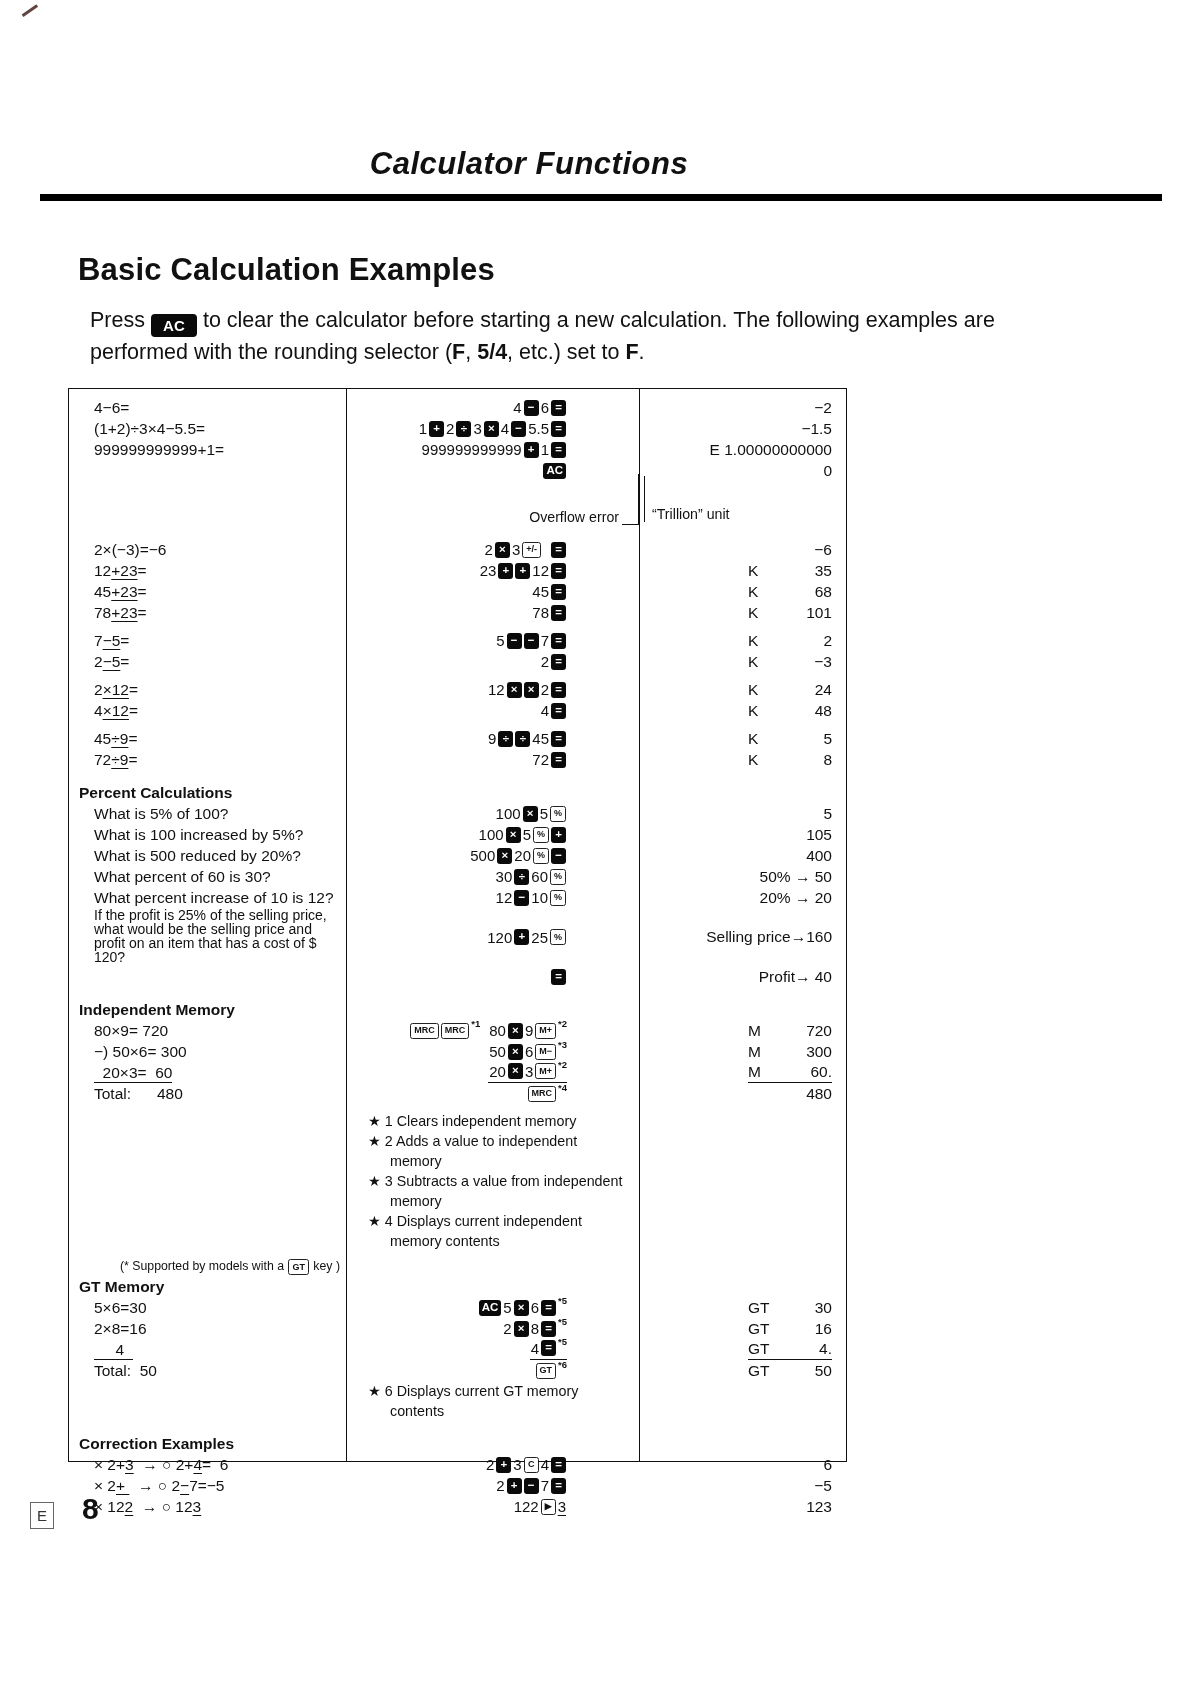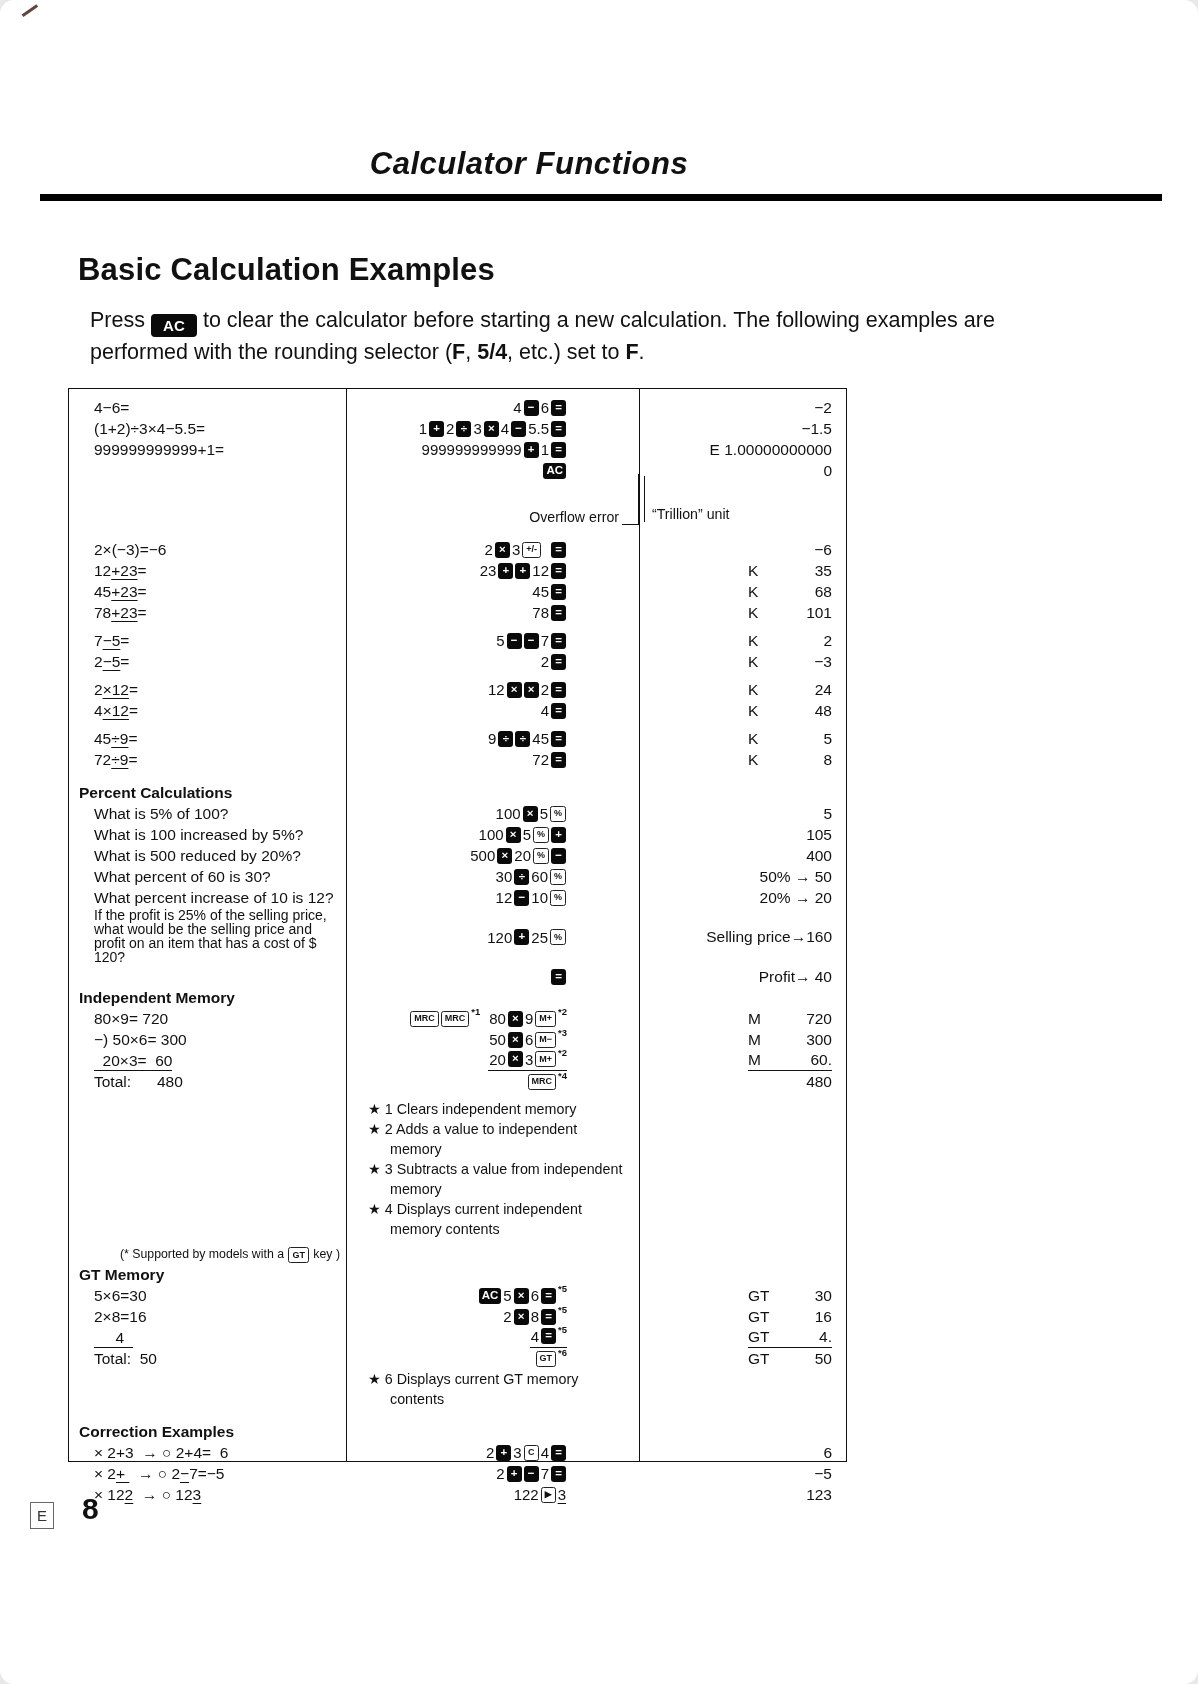--- a/index.html
+++ b/index.html
@@ -1,17 +1,17 @@
 <!DOCTYPE html>
 <html><head>
 <meta charset="utf-8">
 <style>
   html,body{margin:0;padding:0;background:#e8e8e8;}
   .page{position:relative;width:1198px;height:1684px;background:#ffffff;color:#111;
-        font-family:"Liberation Sans", sans-serif;overflow:hidden;border-radius:14px;}
+        font-family:"Liberation Sans", sans-serif;overflow:hidden;}
   .scan-mark{position:absolute;left:18px;top:0;width:18px;height:10px;
         border-bottom:3px solid #3a1510;transform:rotate(-35deg);opacity:.8;}
   .header-title{position:absolute;top:146px;left:0;width:1058px;text-align:center;
         font-size:31px;font-weight:bold;font-style:italic;letter-spacing:.5px;}
   .rule{position:absolute;top:194px;left:40px;width:1122px;height:7px;background:#000;}
   .h1{position:absolute;top:252px;left:78px;font-size:31px;font-weight:bold;letter-spacing:.2px;}
   .intro{position:absolute;top:305px;left:90px;width:945px;font-size:21.5px;line-height:31px;}
   .bold{font-weight:bold;}
   .tablebox{position:absolute;top:388px;left:68px;width:779px;height:1074px;
         border:1.5px solid #111;box-sizing:border-box;}
@@ -428,21 +428,21 @@
             <span class="kin">
               <span class="key ks">=</span>
             </span>
           </div>
           <div class="c3 res">
             <span class="resin">
               <span class="resv">Profit→ 40</span>
             </span>
           </div>
         </div>
-        <div class="trow headrow" style="">
+        <div class="trow headrow" style="margin-top: 12px;">
           <div class="c1"><span class="lh">Independent Memory</span></div>
           <div class="c2"></div>
           <div class="c3"></div>
         </div>
         <div class="trow">
           <div class="c1"><span class="lt"><span class="tx">80×9= 720</span></span></div>
           <div class="c2 keys">
             <span class="kin">
               <span class="key ko">MRC</span>
               <span class="key ko">MRC</span>

